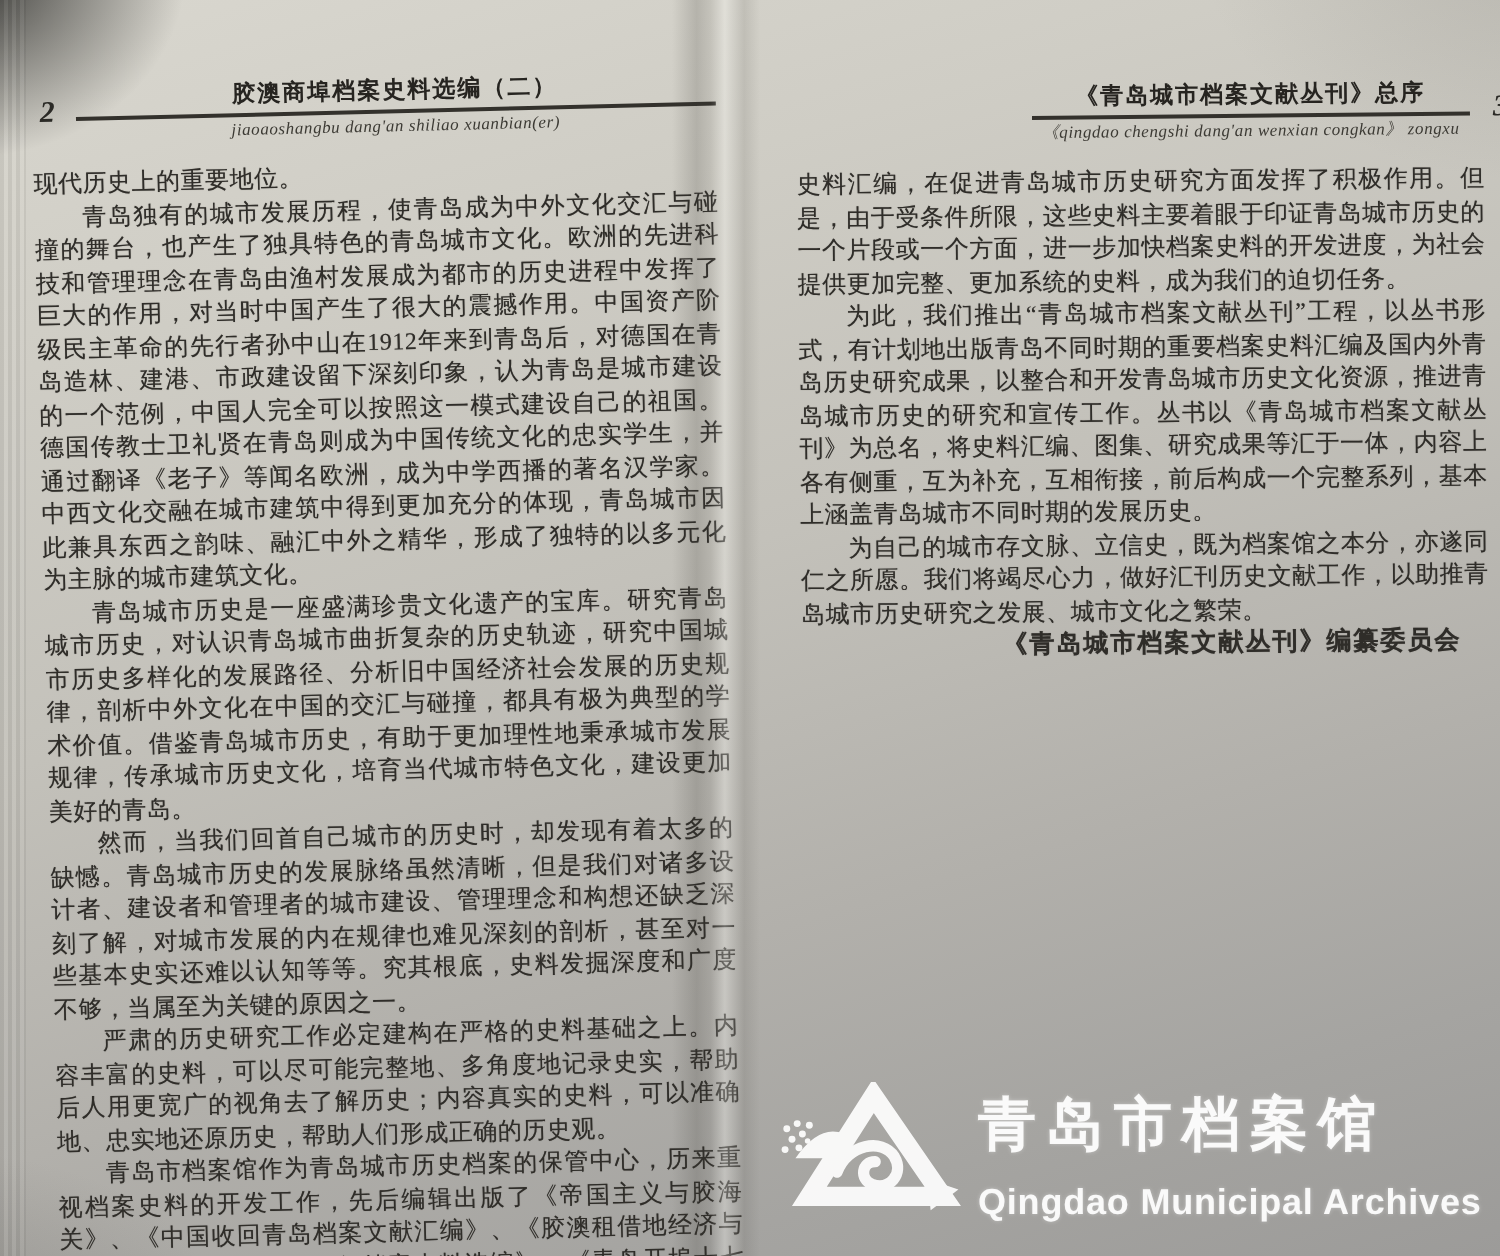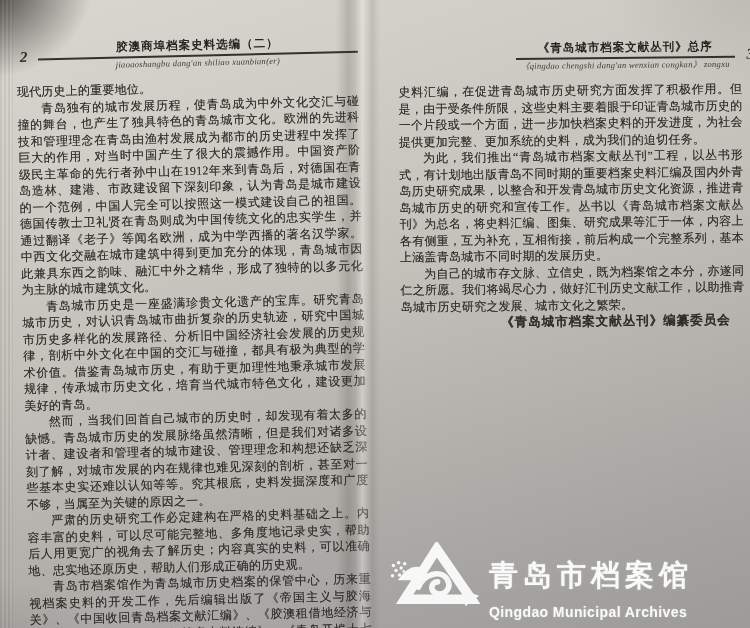--- a/index.html
+++ b/index.html
@@ -50,29 +50,29 @@
   .page-left .body-text{left:16px;width:342px;}
   .page-right .body-text{left:12px;width:344px;}
   .body-text p{margin:0;text-indent:2em;}
   .body-text p.cont{text-indent:0;}
 
   .signature{margin-top:22px;text-align:right;text-indent:0 !important;
     padding-right:14px;font-weight:bold;letter-spacing:1px;font-size:12.5px;}
 
   .watermark{
     position:absolute;right:18px;bottom:8px;width:345px;height:80px;
-    display:flex;align-items:flex-end;color:rgba(255,255,255,0.92);
+    display:flex;align-items:center;color:rgba(255,255,255,0.92);
     text-shadow:0 0 2px rgba(255,255,255,0.35);
   }
   .wm-logo{width:96px;height:78px;flex:0 0 auto;opacity:.92;}
   .wm-text{margin-left:6px;display:flex;flex-direction:column;}
   .wm-cn{font-family:"Liberation Sans",sans-serif;font-weight:bold;
     font-size:29px;letter-spacing:5px;line-height:1.1;white-space:nowrap;}
   .wm-en{font-family:"Liberation Sans",sans-serif;font-weight:bold;
-    font-size:14px;letter-spacing:.4px;margin-top:12px;white-space:nowrap;}
+    font-size:18px;letter-spacing:.4px;margin-top:12px;white-space:nowrap;}
 </style>
 </head>
 <body>
 
 <div class="photo">
 
   <div class="fore-edge"></div>
 
   <div class="page page-left">
     <div class="tilt-l">

